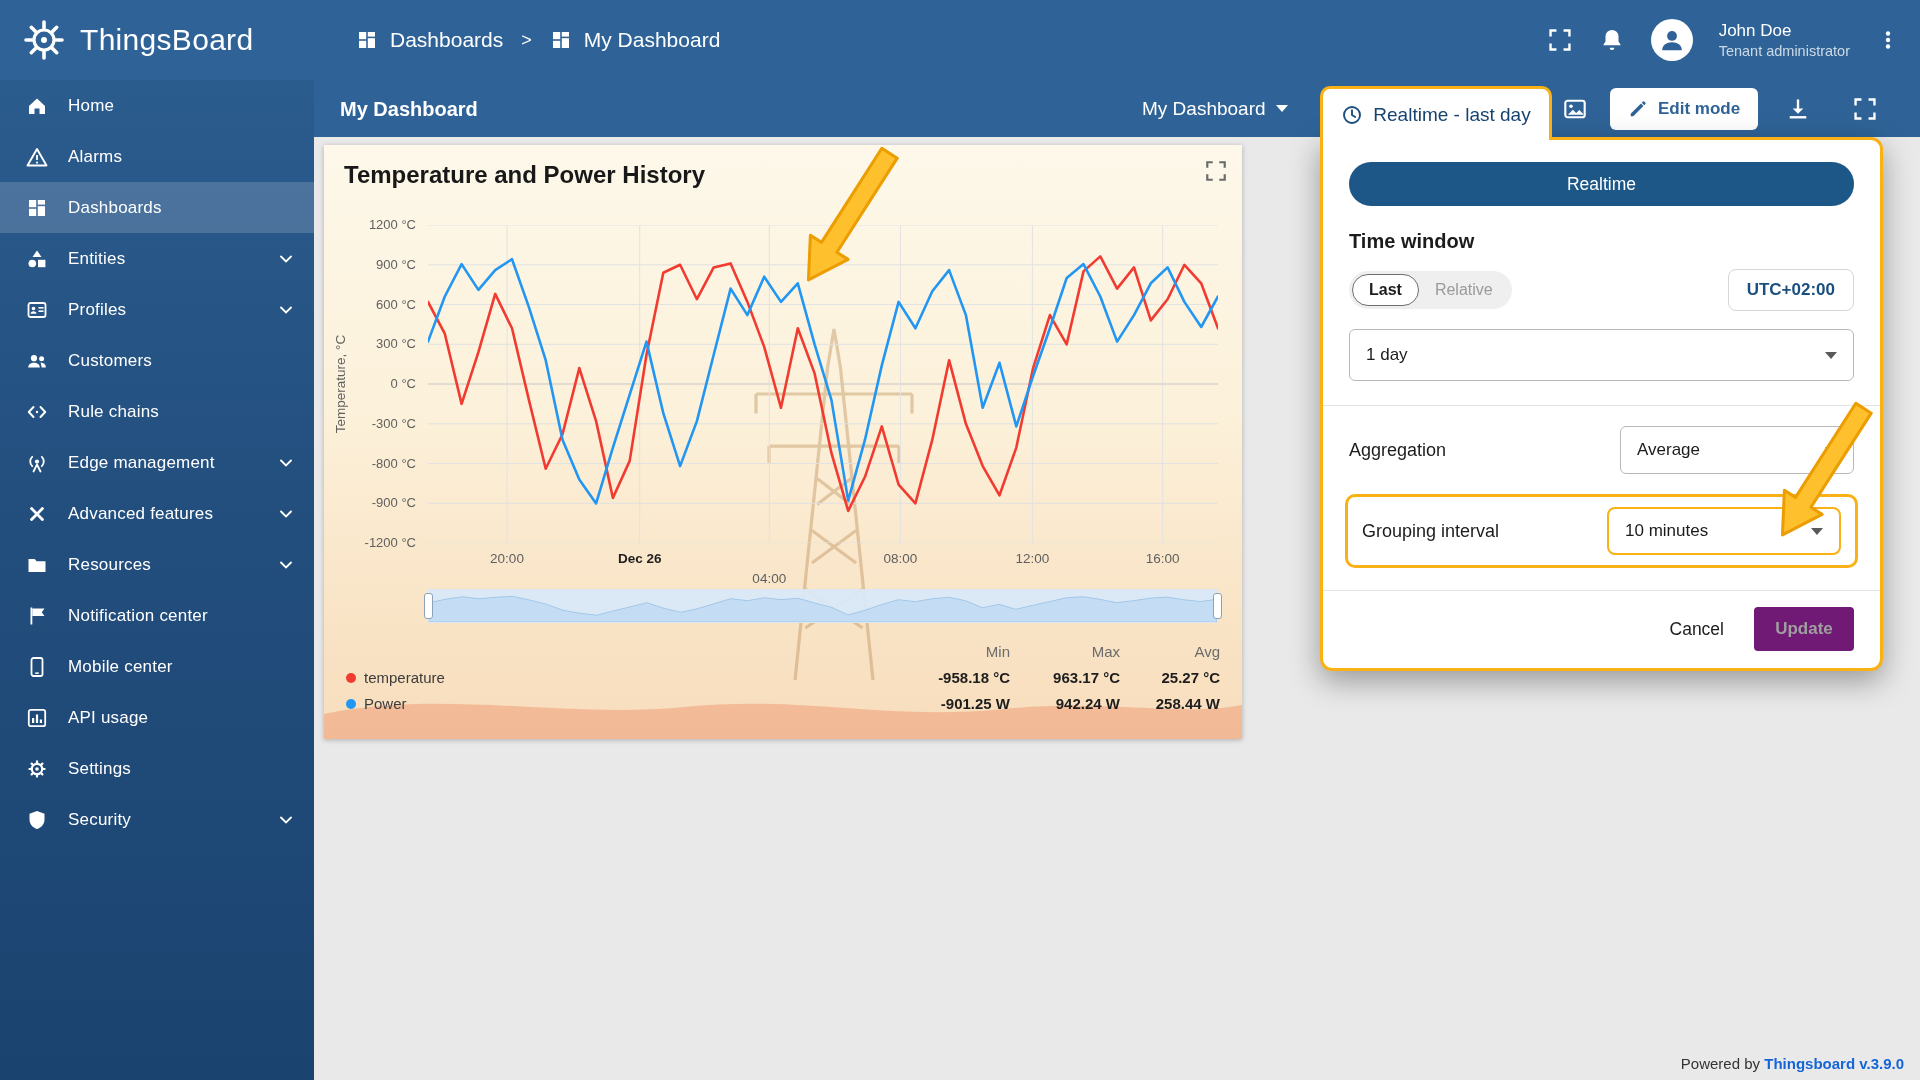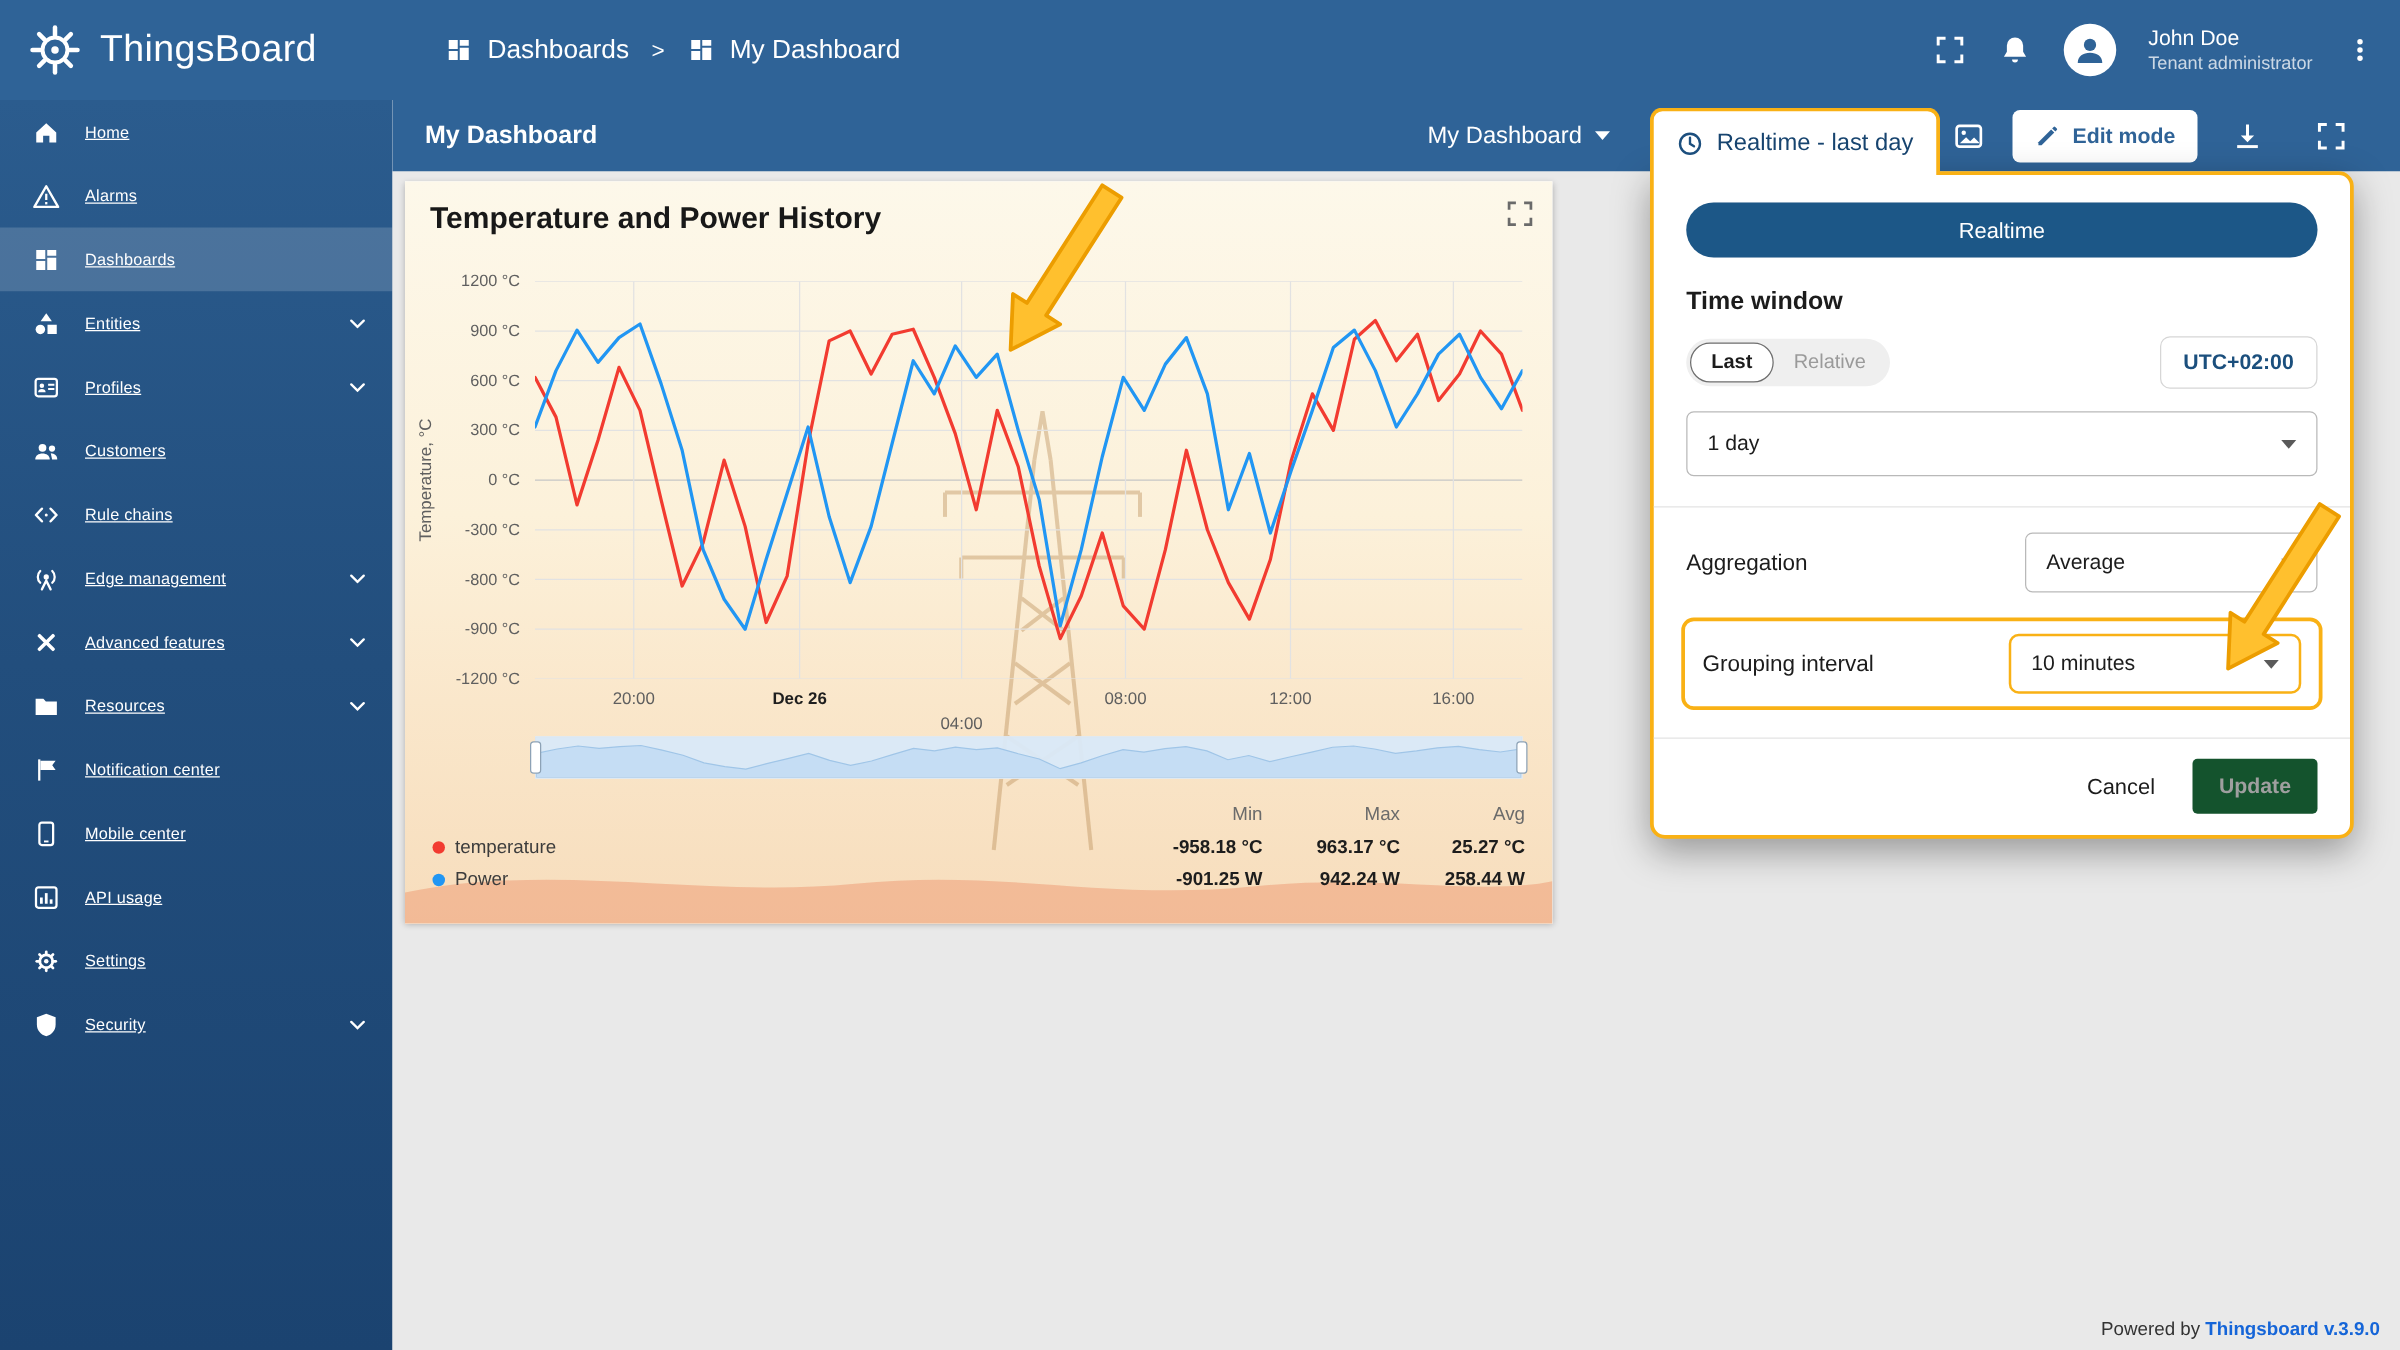--- a/index.html
+++ b/index.html
@@ -29,21 +29,21 @@
   .user-name { font-size:17px; }
   .user-role { font-size:14.5px; opacity:.75; }
   .kebab svg { width:24px; height:24px; }
 
   
   .main { display:flex; height:1000px; }
   .sidebar { width:314px; flex-shrink:0; background:linear-gradient(180deg,#2b5c8e 0%,#224e7d 45%,#1b4370 100%); color:#fff; padding-top:0; }
   .side-item { height:51px; display:flex; align-items:center; gap:18px; padding-left:26px; cursor:pointer; }
   .side-item.selected { background:rgba(255,255,255,.16); }
   .sicon { width:24px; } .sicon svg { width:22px; height:22px; }
-  .slabel { font-size:13px; font-weight:500; letter-spacing:.2px;text-decoration:underline; }
+  .slabel { font-size:17px; font-weight:500; letter-spacing:.2px; }
   .chev { margin-left:auto; margin-right:22px; }
 
   .content { flex:1; position:relative; background:#e9e9e9; }
 
   
   .toolbar { height:57px; background:#2f6397; color:#fff; position:relative; }
   .tb-title { position:absolute; left:26px; top:50%; transform:translateY(-50%); font-size:20px; font-weight:bold; }
   .state-sel { position:absolute; left:828px; top:50%; transform:translateY(-50%); display:flex; align-items:center; gap:10px; font-size:19px; cursor:pointer; }
   .caret { width:0; height:0; border-left:6px solid transparent; border-right:6px solid transparent; border-top:7px solid #fff; }
   .tbicon { position:absolute; top:50%; transform:translateY(-50%); cursor:pointer; }
@@ -96,21 +96,21 @@
   .select.big { height:52px; margin-bottom:24px; flex-shrink:0; }
   .divider { border-top:1px solid #e3e3e3; margin:0 -26px 20px; }
   .divider.foot { margin:auto -26px 16px; }
   .tw-row { display:flex; align-items:center; justify-content:space-between; margin-bottom:20px; }
   .tw-label { font-size:18px; color:#1c1c1c; }
   .select.mid { width:234px; height:48px; }
   .group-box { border:3px solid #F9B115; border-radius:10px; padding:10px 14px; display:flex; align-items:center; justify-content:space-between; margin:0 -4px 22px; }
   .select.grouping { width:234px; height:48px; border:2.5px solid #F9B115; border-radius:8px; }
   .tw-footer { display:flex; align-items:center; justify-content:flex-end; gap:30px; }
   .cancel { font-size:17.5px; font-weight:500; color:#1c1c1c; cursor:pointer; }
-  .update { height:44px; width:100px; background:#14532d; color:#9f9f9f; font-weight:bold; font-size:17px; border-radius:4px; display:flex; align-items:center; justify-content:center; }
+  .update { height:44px; width:100px; background:#701a75; color:#9f9f9f; font-weight:bold; font-size:17px; border-radius:4px; display:flex; align-items:center; justify-content:center; }
 
   
   .arrow { position:absolute; width:112px; height:152px; z-index:40; pointer-events:none; }
   #arrow-1 { left:479px; top:58px; }
   #arrow-2 { left:1453px; top:313px; }
   .powered { position:absolute; right:16px; bottom:8px; font-size:15px; color:#333; z-index:5; }
   .powered .vlink { color:#1565d8; font-weight:bold; cursor:pointer; }
 </style>
 </head>
 <body>

